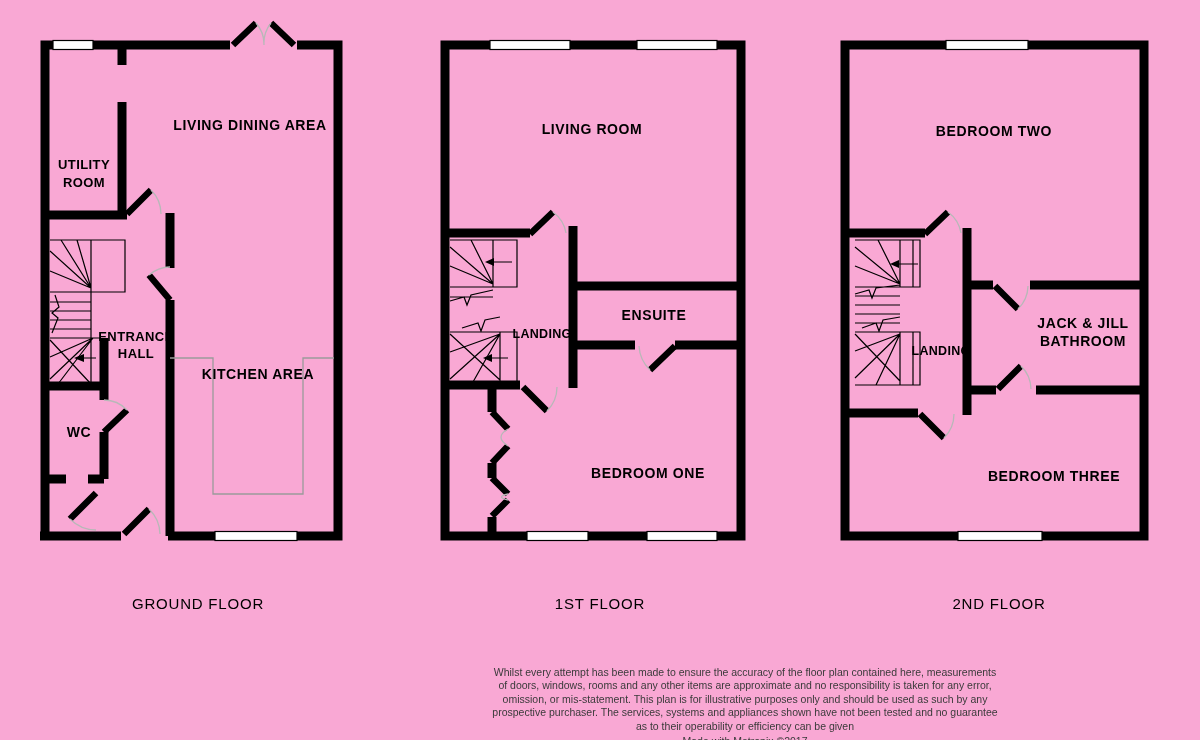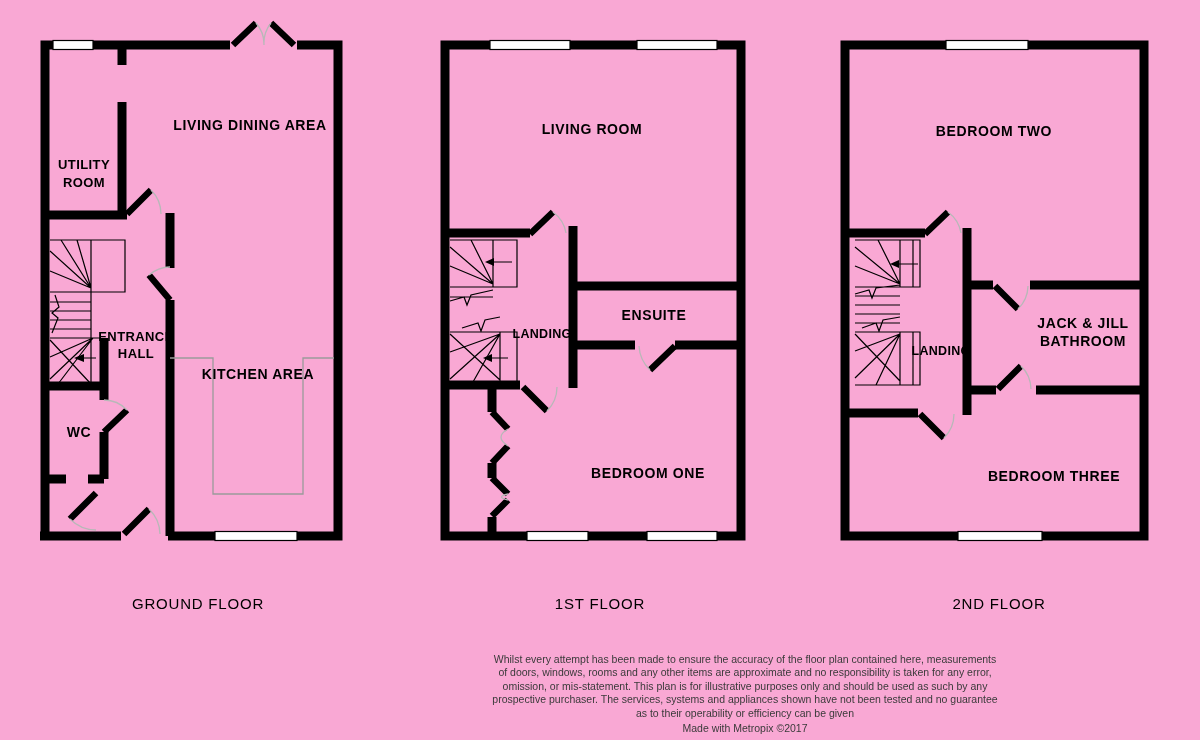--- a/index.html
+++ b/index.html
@@ -16,21 +16,21 @@
   .lbl{font-family:"Liberation Sans",sans-serif;font-size:14px;font-weight:bold;
        letter-spacing:0.6px;fill:#000000;text-anchor:middle;}
   .lbl-sm{font-family:"Liberation Sans",sans-serif;font-size:13px;font-weight:bold;
        letter-spacing:0.4px;fill:#000000;text-anchor:middle;}
   .lbl-xs{font-family:"Liberation Sans",sans-serif;font-size:12.5px;font-weight:bold;
        letter-spacing:0.3px;fill:#000000;text-anchor:middle;}
   .cap{font-family:"Liberation Sans",sans-serif;font-size:15px;font-weight:normal;
        letter-spacing:0.8px;fill:#000000;text-anchor:middle;}
   .footer{position:absolute;left:455px;top:653px;width:580px;text-align:center;
           color:#3a3a3a;font-size:10.5px;line-height:13.4px;}
-  .disclaimer{white-space:pre-line;}
+  .disclaimer{white-space:pre-line;margin-top:13px;}
   .credit{margin-top:2px;}
 </style>
 </head>
 <body>
 
 <div class="page">
   <svg width="1200" height="740" viewBox="0 0 1200 740">
 
     <g>
       <path class="wall" d="

